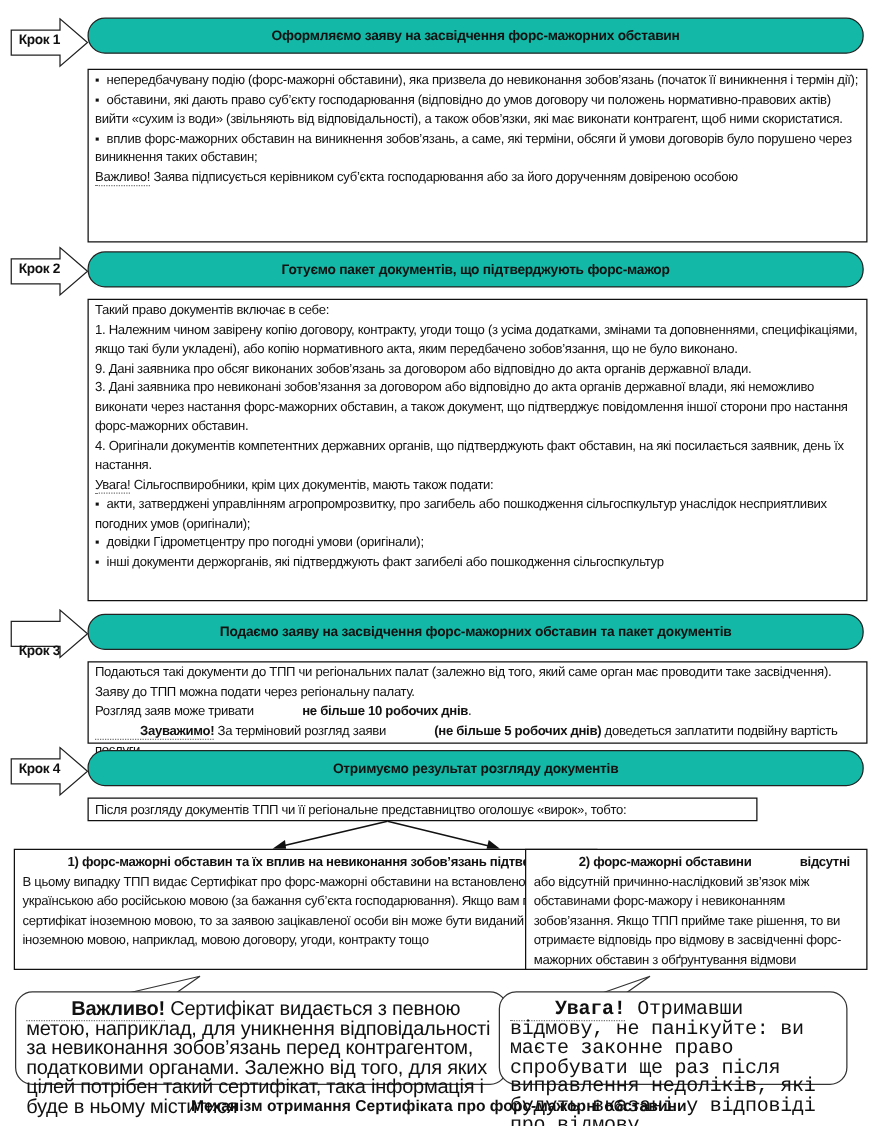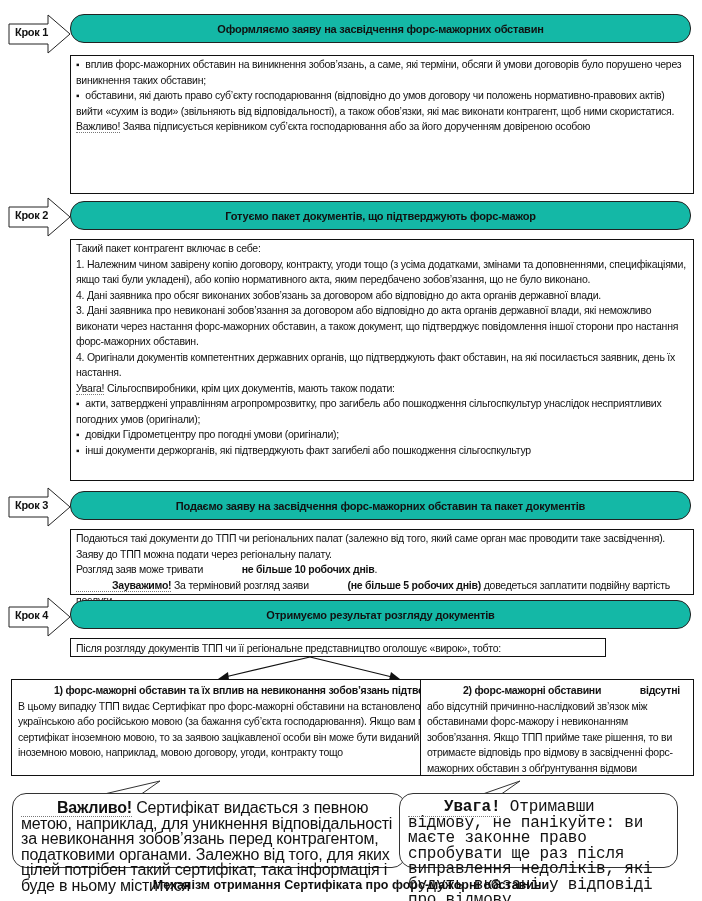--- a/index.html
+++ b/index.html
@@ -29,50 +29,51 @@
 
 <div class="step-arrow" style="top:14px;">
   <svg width="64" height="42">
     <polygon points="1,10 40,10 40,1 62,20 40,39 40,30 1,30" fill="#fff" stroke="#222" stroke-width="1"></polygon>
   </svg>
   <span class="step-label" style="top:12px;">Крок 1</span>
 </div>
 <div class="pill" style="top:14px;">Оформляємо заяву на засвідчення форс-мажорних обставин</div>
 
 <div class="box" style="left:70px; top:55px; width:624px; height:139px;">
+  <p class="bullet">непередбачувану подію (форс-мажорні обставини), яка призвела до невиконання зобов’язань (початок її виникнення і термін дії);</p>
+  <p class="bullet">обставини, які дають право суб’єкту господарювання (відповідно до умов договору чи положень нормативно-правових актів) вийти «сухим із води» (звільняють від відповідальності), а також обов’язки, які має виконати контрагент, щоб ними скористатися.</p>
   <p class="bullet">вплив форс-мажорних обставин на виникнення зобов’язань, а саме, які терміни, обсяги й  умови договорів було порушено через виникнення таких обставин;</p>
-  <p class="bullet">обставини, які дають право суб’єкту господарювання (відповідно до умов договору чи положень нормативно-правових актів) вийти «сухим із води» (звільняють від відповідальності), а також обов’язки, які має виконати контрагент, щоб ними скористатися.</p>
   <p><span class="u-dot">Важливо!</span><span> Заява підписується керівником суб’єкта господарювання або за його дорученням довіреною особою</span></p>
 </div>
 
 <div class="step-arrow" style="top:197px;">
   <svg width="64" height="42">
     <polygon points="1,10 40,10 40,1 62,20 40,39 40,30 1,30" fill="#fff" stroke="#222" stroke-width="1"></polygon>
   </svg>
   <span class="step-label" style="top:12px;">Крок 2</span>
 </div>
 <div class="pill" style="top:201px;">Готуємо пакет документів, що підтверджують форс-мажор</div>
 
 <div class="box" style="left:70px; top:239px; width:624px; height:242px;">
-  <p>Такий пакет контрагент включає в себе:</p>
+  <p>Такий право документів включає в себе:</p>
   <p>1. Належним чином завірену копію договору, контракту, угоди тощо (з усіма додатками, змінами та доповненнями, специфікаціями, якщо такі були укладені), або копію нормативного акта, яким передбачено зобов’язання, що не було виконано.</p>
-  <p>4. Дані заявника про обсяг виконаних зобов’язань за договором або відповідно до акта органів державної влади.</p>
+  <p>9. Дані заявника про обсяг виконаних зобов’язань за договором або відповідно до акта органів державної влади.</p>
   <p>3. Дані заявника про невиконані зобов’язання за договором або відповідно до акта органів державної влади, які неможливо виконати через настання форс-мажорних обставин, а також документ, що підтверджує повідомлення іншої сторони про настання форс-мажорних обставин.</p>
   <p>4. Оригінали документів компетентних державних органів, що підтверджують факт обставин, на які посилається заявник, день їх настання.</p>
   <p><span class="u-dot">Увага!</span><span> Сільгоспвиробники, крім цих документів, мають також подати:</span></p>
   <p class="bullet">акти, затверджені управлінням агропромрозвитку, про загибель або пошкодження сільгоспкультур унаслідок несприятливих погодних умов (оригінали);</p>
   <p class="bullet">довідки Гідрометцентру про погодні умови (оригінали);</p>
   <p class="bullet">інші документи держорганів, які підтверджують факт загибелі або пошкодження сільгоспкультур</p>
 </div>
 
 <div class="step-arrow" style="top:487px;">
   <svg width="64" height="42">
     <polygon points="1,10 40,10 40,1 62,20 40,39 40,30 1,30" fill="#fff" stroke="#222" stroke-width="1"></polygon>
   </svg>
-  <span class="step-label" style="top:12px;text-align:center;">Крок 3</span>
+  <span class="step-label" style="top:28px;text-align:center;">Крок 3</span>
 </div>
 <div class="pill" style="top:491px;">Подаємо заяву на засвідчення форс-мажорних обставин та пакет документів</div>
 
 <div class="box" style="left:70px; top:529px; width:624px; height:66px;">
   <p>Подаються такі документи до ТПП чи регіональних палат (залежно від того, який саме орган має проводити таке засвідчення). Заяву до ТПП можна подати через регіональну палату.</p>
   <p><span>Розгляд заяв може тривати </span><span class="b">не більше 10 робочих днів</span><span>.</span></p>
   <p><span class="u-dot b">Зауважимо!</span><span> За терміновий розгляд заяви </span><span class="b">(не більше 5 робочих днів)</span><span> доведеться заплатити подвійну вартість послуги</span></p>
 </div>
 
 <div class="step-arrow" style="top:597px;">

